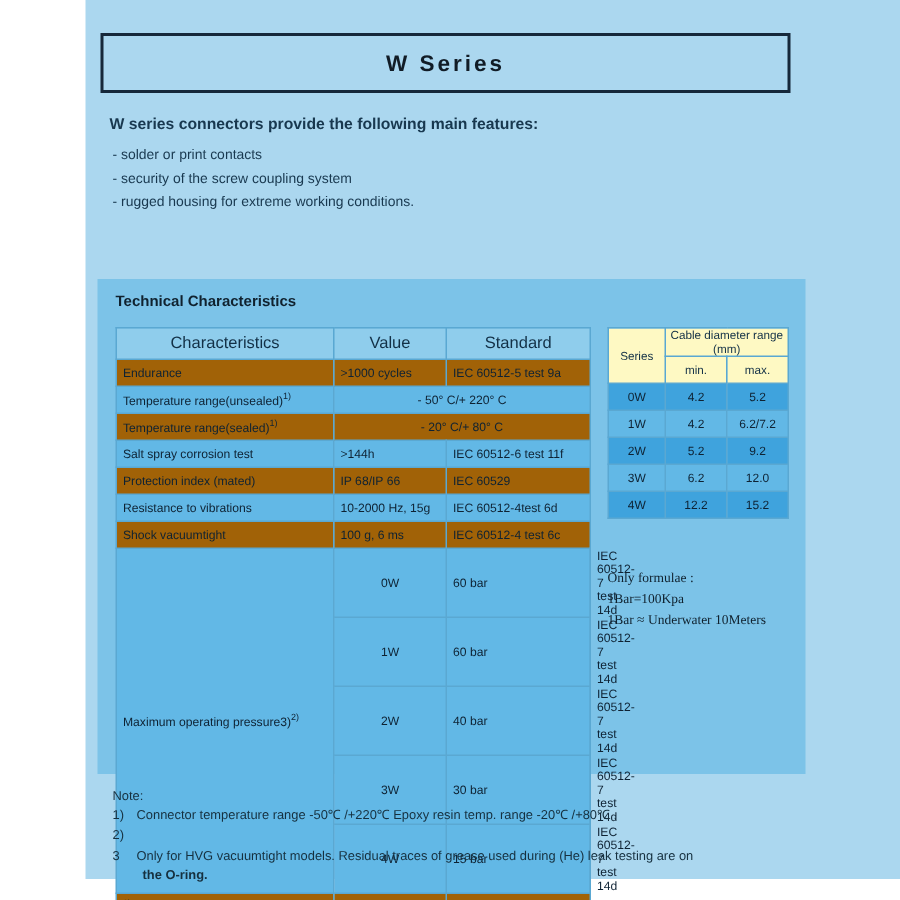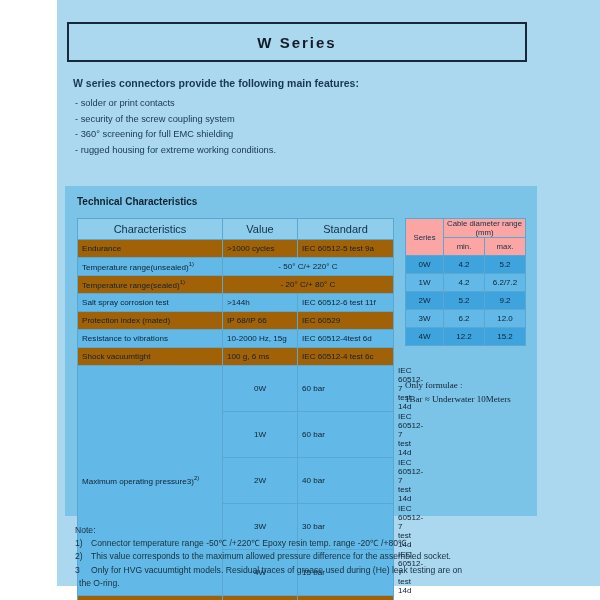--- a/index.html
+++ b/index.html
@@ -39,49 +39,48 @@
   #main-tbl td.lbl-merge{vertical-align:middle;}
   sup{font-size:6px;}
 
   
   #ser-tbl{position:absolute;left:340px;top:32px;width:120px;table-layout:fixed;}
   #ser-tbl col.s1{width:38px;}
   #ser-tbl col.s2{width:41px;}
   #ser-tbl col.s3{width:41px;}
   #ser-tbl th,#ser-tbl td{border:1px solid #5aa8d2;font-size:8px;color:#0e2233;
     text-align:center;height:17px;font-weight:normal;padding:0 1px;}
-  #ser-tbl thead th{background:#fca5a5;font-size:7.8px;color:#123046;line-height:9px;}
+  #ser-tbl thead th{background:#fef9c3;font-size:7.8px;color:#123046;line-height:9px;}
   #ser-tbl tbody tr.dark td{background:#3fa3dd;}
   #ser-tbl tbody tr.lite td{background:#62b8e6;}
 
   
   .formulae{position:absolute;left:340px;top:192px;font-family:"Liberation Serif",serif;
     font-size:9px;color:#10222f;line-height:14px;}
 
   
   #notes{position:absolute;left:18px;top:524px;width:455px;font-size:8.6px;color:#16303f;line-height:13.2px;}
   #notes .nrow{display:flex;}
   #notes .num{width:16px;flex:none;}
-  #notes .cont{margin-left:4px;}
+  #notes .cont{margin-left:20px;font-weight:bold;}
 </style>
 </head>
 <body>
 
 <div id="page">
 
   <div class="title-box">
     <span class="t">W Series</span>
   </div>
 
   <div class="feat-head">W series connectors provide the following main features:</div>
   <div class="feat-cols">
     <div class="feat-col left">
       <div>- solder or print contacts</div>
       <div>- security of the screw coupling system</div>
-      <div>- 360° screening for full EMC shielding</div>
       <div>- rugged housing for extreme working conditions.</div>
     </div>
   </div>
 
   <div id="tech">
     <div class="tech-title">Technical Characteristics</div>
 
     <table id="main-tbl">
       <colgroup>
           <col class="c1">
@@ -205,33 +204,33 @@
         <tr class="dark">
           <td>4W</td>
           <td>12.2</td>
           <td>15.2</td>
         </tr>
       </tbody>
     </table>
 
     <div class="formulae">
       <div>Only formulae :</div>
+      <div>1Bar=100Kpa</div>
       <div>1Bar ≈ Underwater 10Meters</div>
     </div>
   </div>
 
   <div id="notes">
     <div>Note:</div>
     <div class="nrow">
       <span class="num">1)</span>
       <span>Connector temperature range -50℃ /+220℃   Epoxy resin temp. range -20℃ /+80℃ .</span>
     </div>
     <div class="nrow">
       <span class="num">2)</span>
-      <span>This value corresponds to the maximum allowed pressure difference for the assembled socket.</span>
     </div>
     <div class="nrow">
       <span class="num">3</span>
       <span>Only for HVG vacuumtight models. Residual traces of grease used during (He) leak testing are on</span>
     </div>
     <div class="cont">the O-ring.</div>
   </div>
 
 </div>
 

